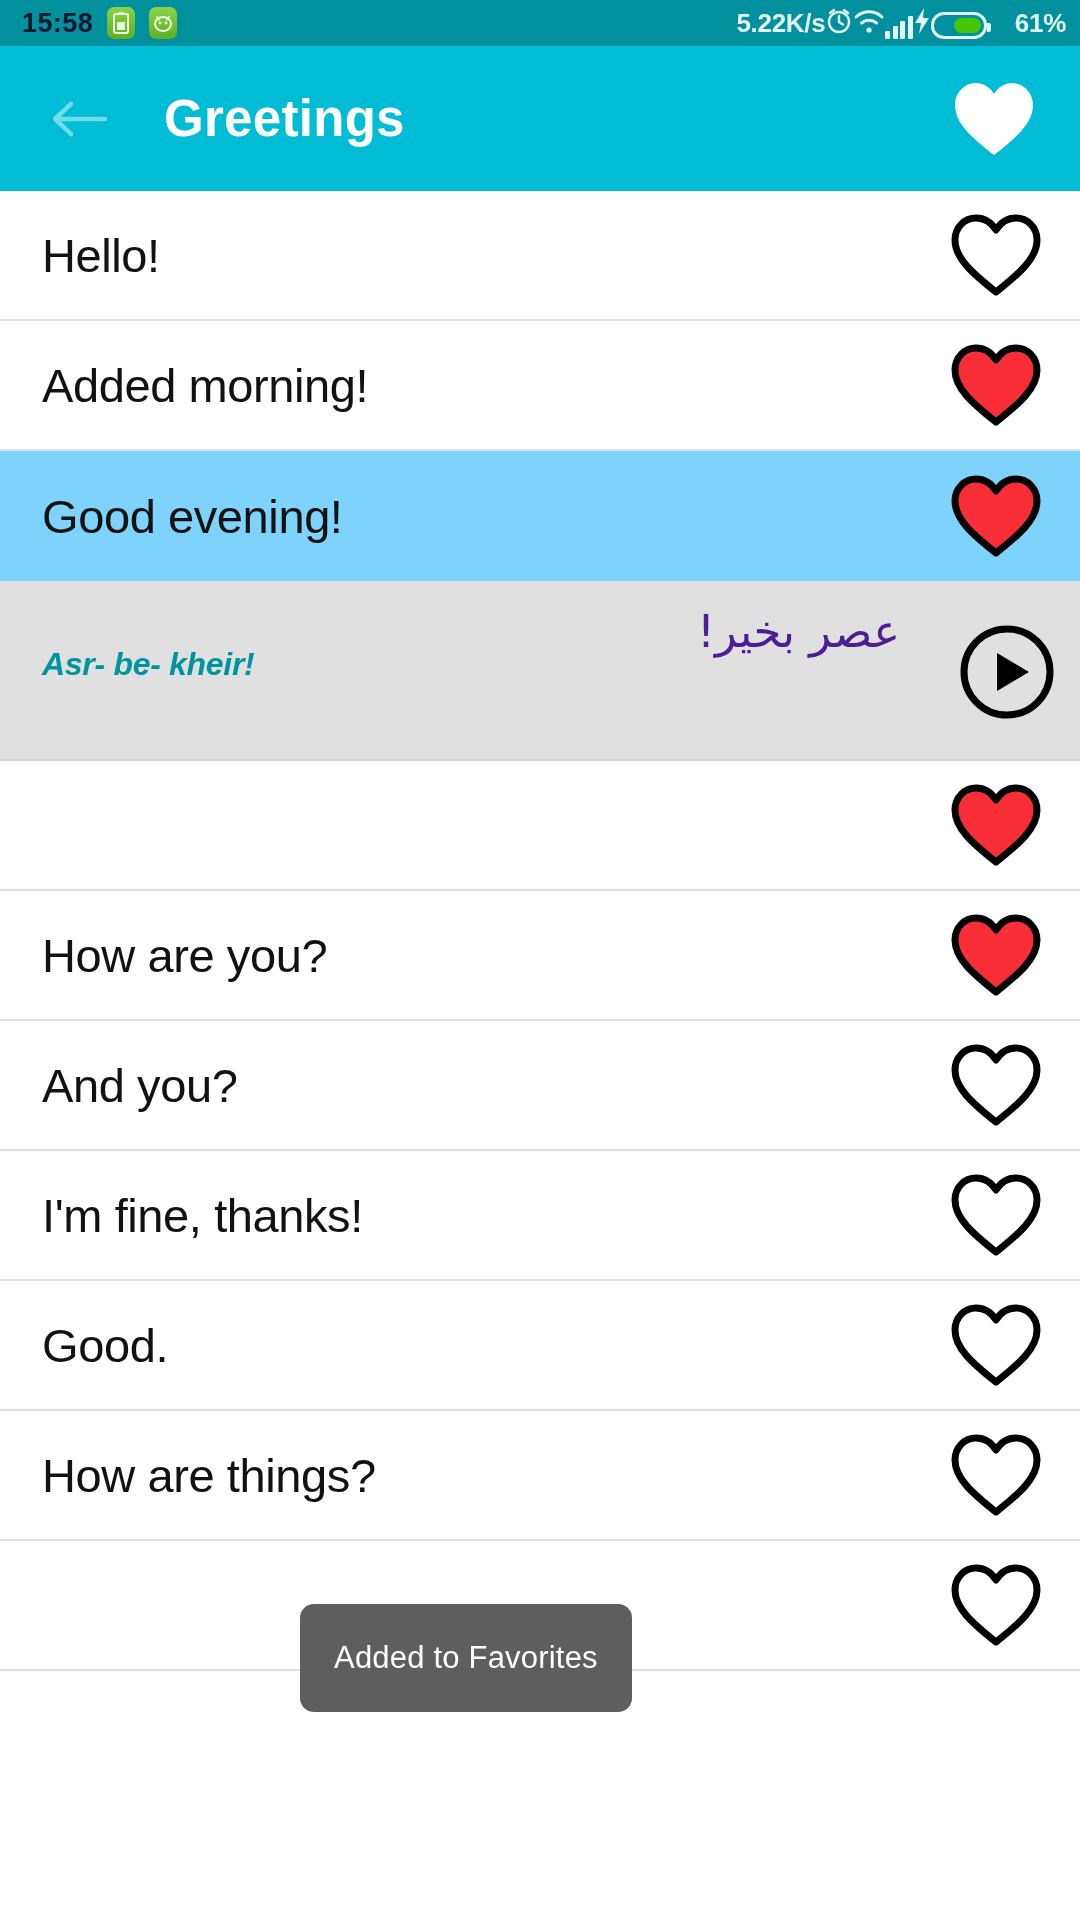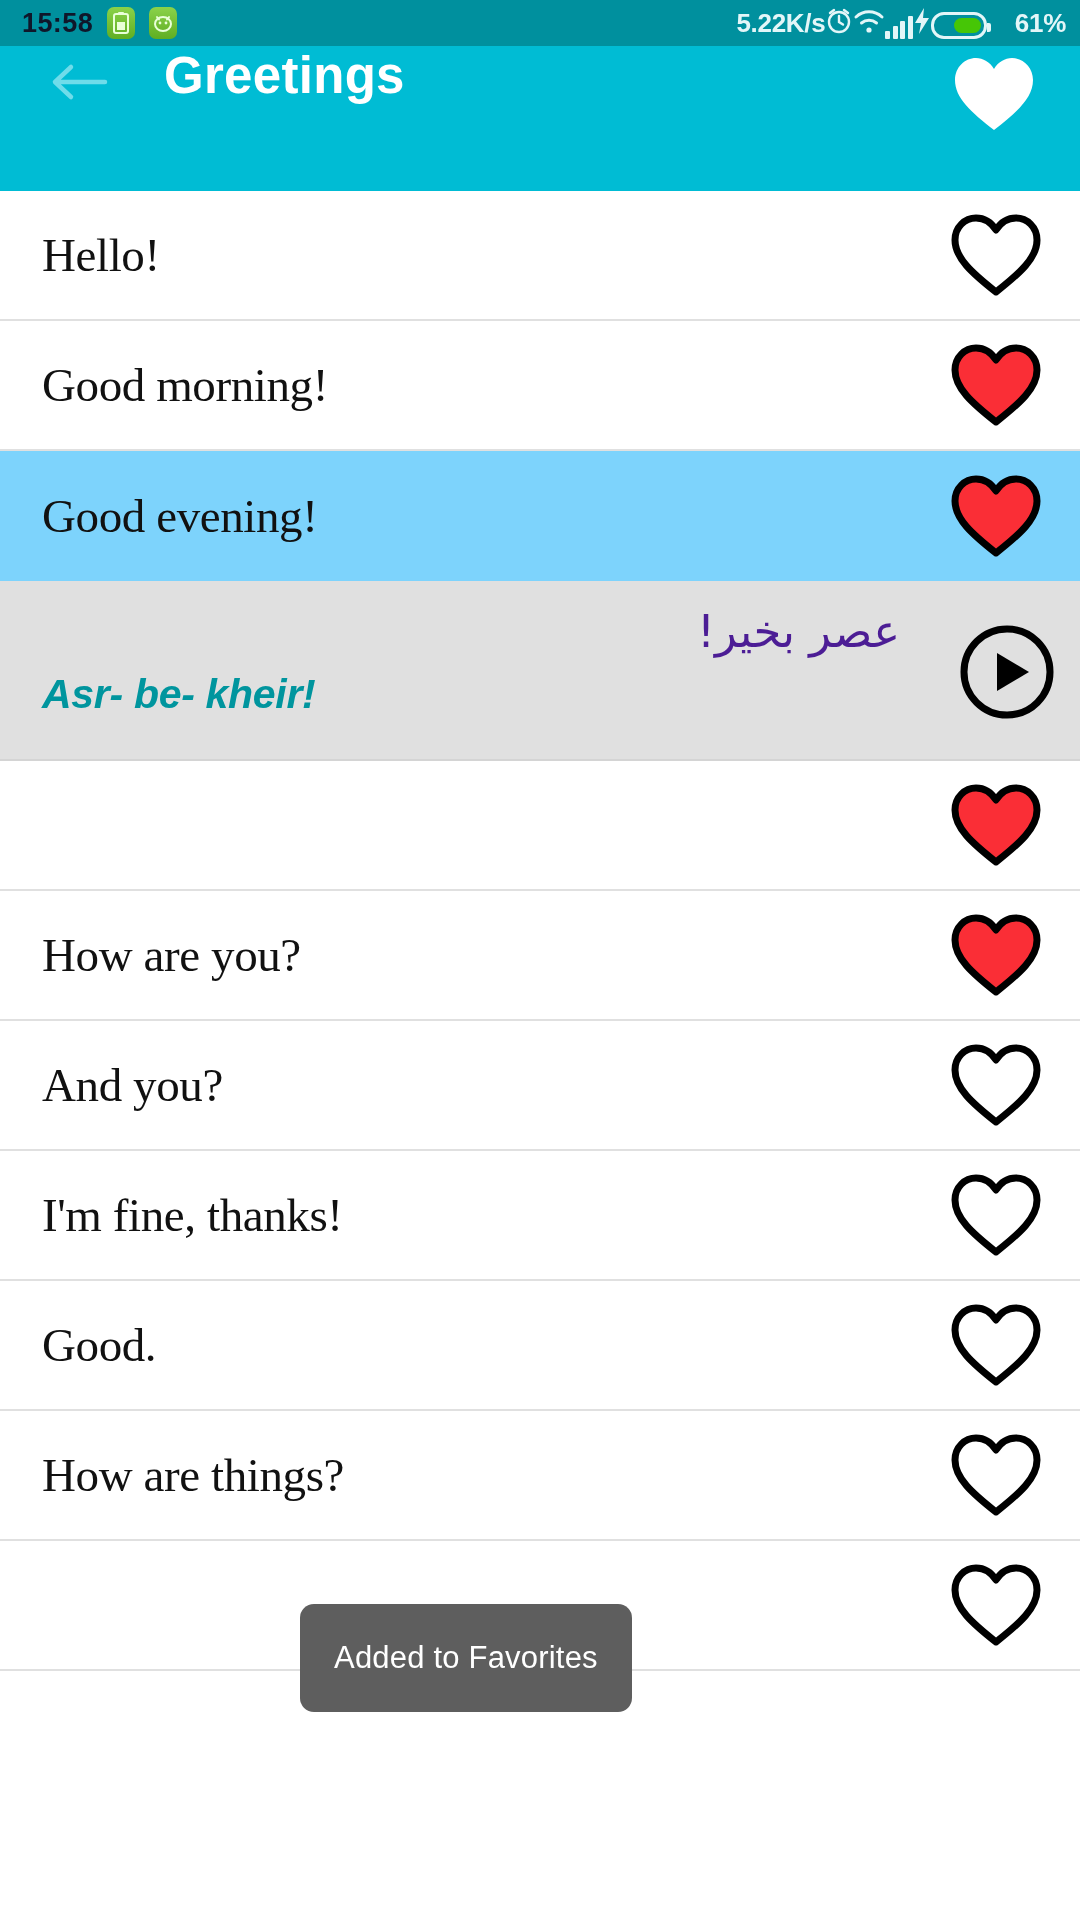--- a/index.html
+++ b/index.html
@@ -45,56 +45,56 @@
     position:relative;display:flex;align-items:center;padding:3px;
   }
   .batt::after{
     content:"";position:absolute;right:-7px;top:8px;width:4px;height:9px;
     background:#e3f6f8;border-radius:0 2px 2px 0;
   }
   .batt span{ display:block;height:100%;width:61%;background:#46c606;border-radius:8px;margin-left:auto; }
 
   
   .appbar{
-    height:145px;background:#00bcd4;display:flex;
+    height:145px;background:#00bcd4;display:flex;align-items:center;
     padding:0 38px 0 44px;
   }
   .back-btn{ width:72px;height:72px;display:flex;align-items:center;justify-content:center;cursor:pointer; }
   .appbar-title{
     color:#ffffff;font-size:51px;font-weight:bold;margin-left:48px;letter-spacing:.3px;
   }
   .appbar-fav{ margin-left:auto;width:96px;height:96px;display:flex;align-items:center;justify-content:center;cursor:pointer; }
 
   
   .list{ position:relative; }
   .row{
     height:130px;display:flex;align-items:center;
     padding:0 0 0 42px;border-bottom:2px solid #e0e0e0;background:#ffffff;
     cursor:pointer;
   }
   .row.selected{ background:#7dd3fc; border-bottom:none; }
-  .row-text{ font-size:47px;color:#111111;letter-spacing:-.4px;font-family:Liberation Serif, serif; }
+  .row-text{ font-size:47px;color:#111111;letter-spacing:-.4px; }
   .row-heart{
     margin-left:auto;width:168px;height:130px;
     display:flex;align-items:center;justify-content:center;cursor:pointer;
   }
 
   
   .detail{
     background:#e0e0e0;padding:0 32px 0 42px;height:180px;position:relative;
     border-bottom:2px solid #d4d4d4;
   }
   .detail-native{
     position:absolute;right:180px;top:24px;
     font-size:45px;color:#4c1d95;direction:rtl;
     font-family:"DejaVu Sans", sans-serif;
   }
   .detail-translit{
-    position:absolute;left:42px;top:90px;
-    font-size:41px;color:#00959e;font-style:italic;font-weight:bold;letter-spacing:-.3px;
+    position:absolute;left:42px;top:65px;
+    font-size:32px;color:#00959e;font-style:italic;font-weight:bold;letter-spacing:-.3px;
   }
   .play-btn{
     position:absolute;right:24px;top:42px;width:98px;height:98px;
     display:flex;align-items:center;justify-content:center;cursor:pointer;
   }
 
   
   .toast{
     position:absolute;left:300px;top:1604px;
     background:#5e5e5e;color:#ffffff;border-radius:14px;
@@ -178,21 +178,21 @@
   <div class="row">
     <span class="row-text">Hello!</span>
     <span class="row-heart">
       <svg width="92" height="84" viewBox="0 0 92 84">
           <path d="M46 79C22 60 5 45 5 27 5 14 15 5 26 5c8 0 15 4 20 12 5-8 12-12 20-12 11 0 21 9 21 22 0 18-17 33-41 52z" fill="none" stroke="#000000" stroke-width="7" stroke-linejoin="round"></path>
         </svg>
     </span>
   </div>
 
   <div class="row">
-    <span class="row-text">Good morning!</span>
+    <span class="row-text">Added morning!</span>
     <span class="row-heart">
       <svg width="92" height="84" viewBox="0 0 92 84">
           <path d="M46 79C22 60 5 45 5 27 5 14 15 5 26 5c8 0 15 4 20 12 5-8 12-12 20-12 11 0 21 9 21 22 0 18-17 33-41 52z" fill="#fa2e36" stroke="#000000" stroke-width="7" stroke-linejoin="round"></path>
         </svg>
     </span>
   </div>
 
   <div class="row selected">
     <span class="row-text">Good evening!</span>
     <span class="row-heart">

